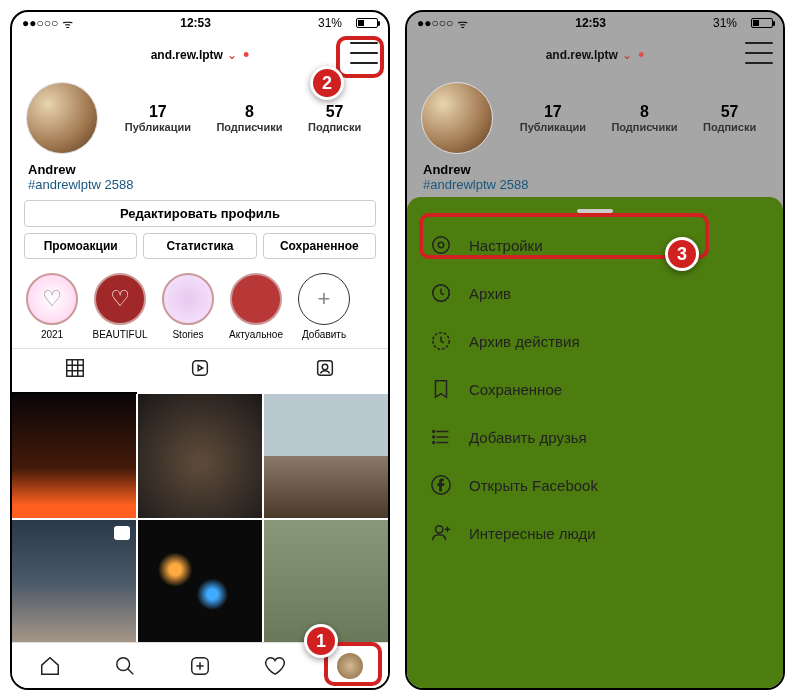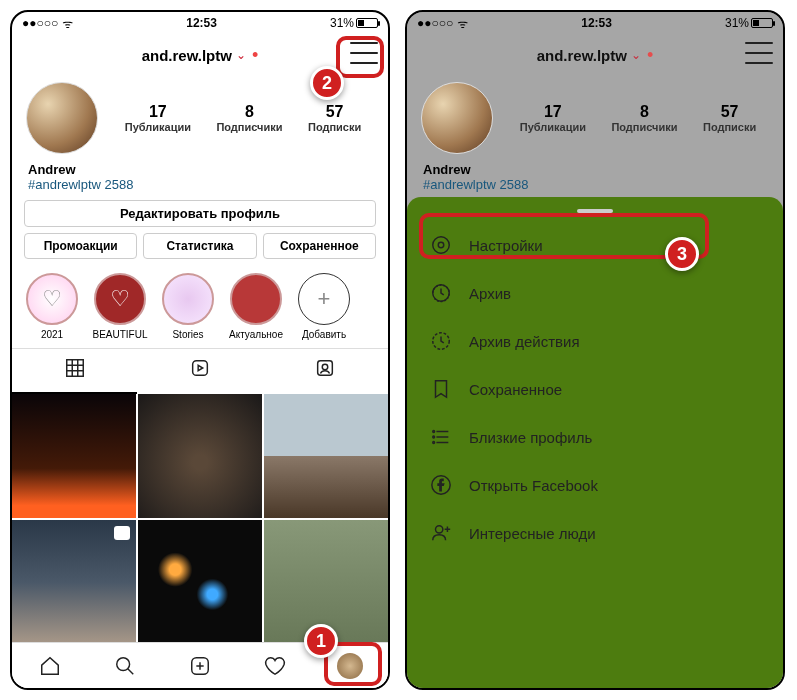--- a/index.html
+++ b/index.html
@@ -4,27 +4,27 @@
 <style>
 * { margin: 0; padding: 0; box-sizing: border-box; font-family: -apple-system, Helvetica, Arial, sans-serif; }
 body { background: #fff; width: 797px; height: 700px; position: relative; }
 .frame { position: absolute; border: 2px solid #000; border-radius: 18px; overflow: hidden; background: #fff; }
 .frame.left { left: 10px; top: 10px; width: 380px; height: 680px; }
 .frame.right { left: 405px; top: 10px; width: 380px; height: 680px; }
 
 .statusbar { display: flex; align-items: center; justify-content: space-between; padding: 4px 10px; font-size: 12px; height: 22px; }
 .sb-left { display: flex; gap: 4px; align-items: center; }
 .sb-center { font-weight: 600; }
-.sb-right { display: flex; align-items: center; gap: 2px; }
+.sb-right { display: flex; align-items: center; gap: 14px; }
 .battery { width: 22px; height: 10px; border: 1px solid #000; border-radius: 2px; position: relative; }
 .battery::after { content: ''; position: absolute; right: -3px; top: 2px; width: 2px; height: 5px; background: #000; border-radius: 1px; }
 .battery-fill { position: absolute; left: 1px; top: 1px; bottom: 1px; width: 30%; background: #000; }
 
 .header { display: flex; align-items: center; justify-content: center; position: relative; padding: 8px 12px; height: 42px; }
-.username { font-weight: 600; font-size: 15px; }
+.username { font-weight: 600; font-size: 12px; }
 .chev { color: #c23; margin-left: 4px; font-size: 12px; }
 .red-dot { color: #e44; font-size: 18px; margin-left: 6px; line-height: 0; }
 .burger { position: absolute; right: 10px; top: 8px; width: 28px; height: 22px; display: flex; flex-direction: column; justify-content: space-between; }
 .burger span { height: 2px; background: #222; border-radius: 2px; }
 
 .profile-row { display: flex; padding: 6px 14px 4px; align-items: center; gap: 14px; }
 .avatar { width: 72px; height: 72px; border-radius: 50%; background: radial-gradient(circle at 30% 30%, #e8d4b0, #a07850 60%, #5a3820); border: 1px solid #ddd; flex-shrink: 0; }
 .stats { display: flex; flex: 1; justify-content: space-around; text-align: center; }
 .stat-num { font-weight: 600; font-size: 16px; }
 .stat-lbl { font-size: 11px; color: #333; font-weight: bold; }
@@ -307,21 +307,21 @@
       <span class="menu-icon">
           <svg viewBox="0 0 24 24">
             <line x1="7" y1="6" x2="20" y2="6"></line>
             <line x1="7" y1="12" x2="20" y2="12"></line>
             <line x1="7" y1="18" x2="20" y2="18"></line>
             <circle cx="4" cy="6" r="1"></circle>
             <circle cx="4" cy="12" r="1"></circle>
             <circle cx="4" cy="18" r="1"></circle>
           </svg>
         </span>
-      <span>Близкие профиль</span>
+      <span>Добавить друзья</span>
     </div>
     <div class="menu-item">
       <span class="menu-icon">
           <svg viewBox="0 0 24 24">
             <circle cx="12" cy="12" r="10"></circle>
             <path d="M13 8h2V5h-2c-2 0-3 1-3 3v2H8v3h2v6h3v-6h2l1-3h-3V8z" fill="#222" stroke="none"></path>
           </svg>
         </span>
       <span>Открыть Facebook</span>
     </div>

